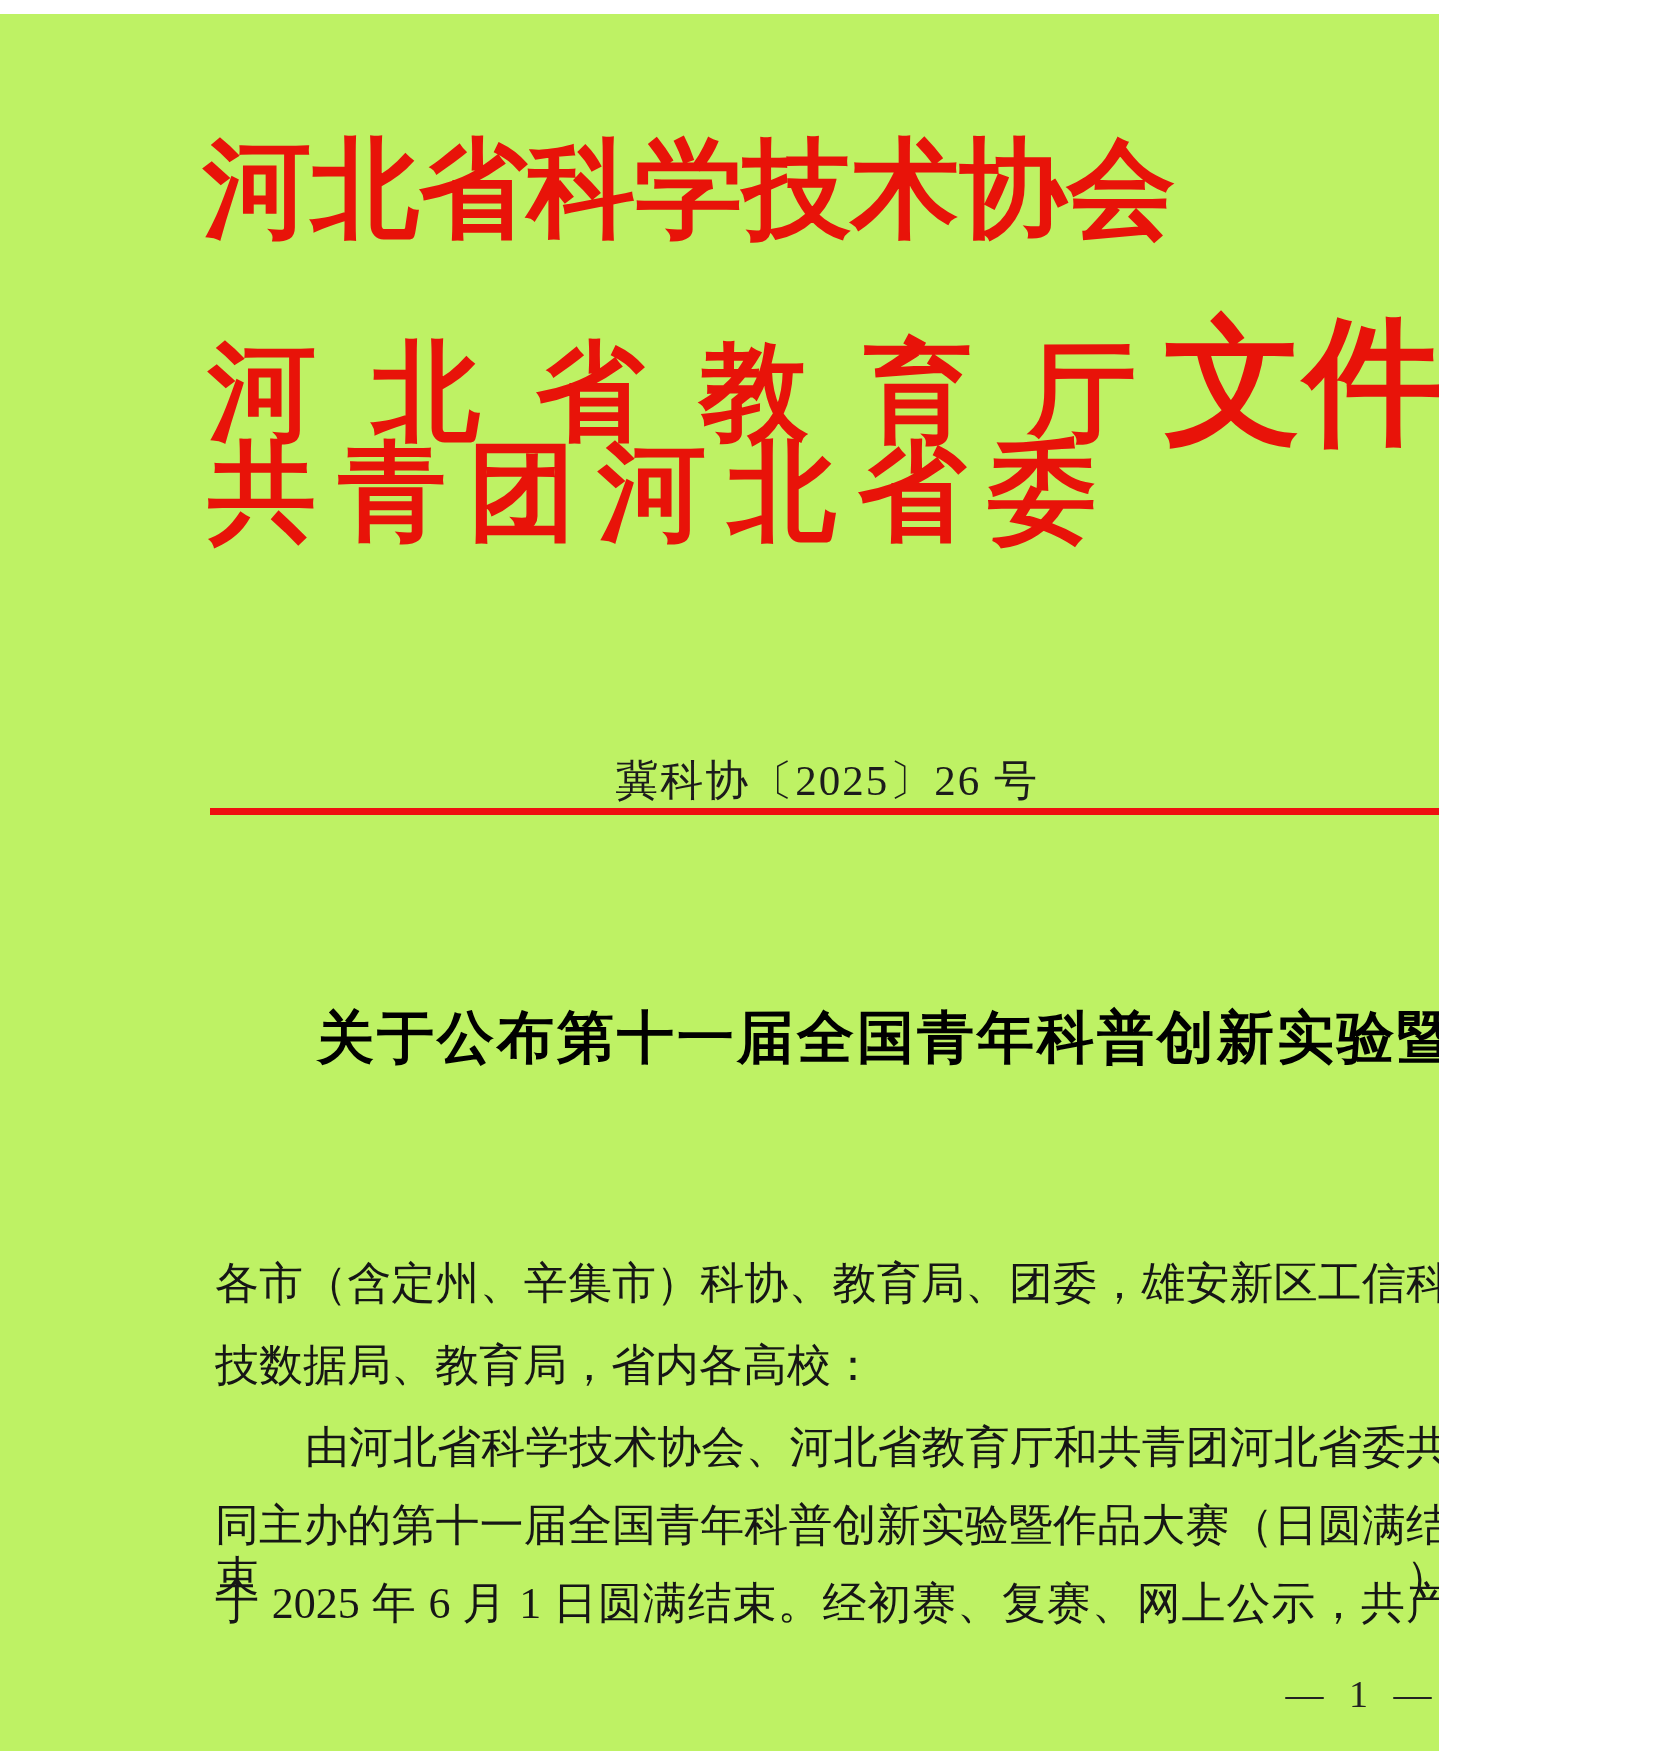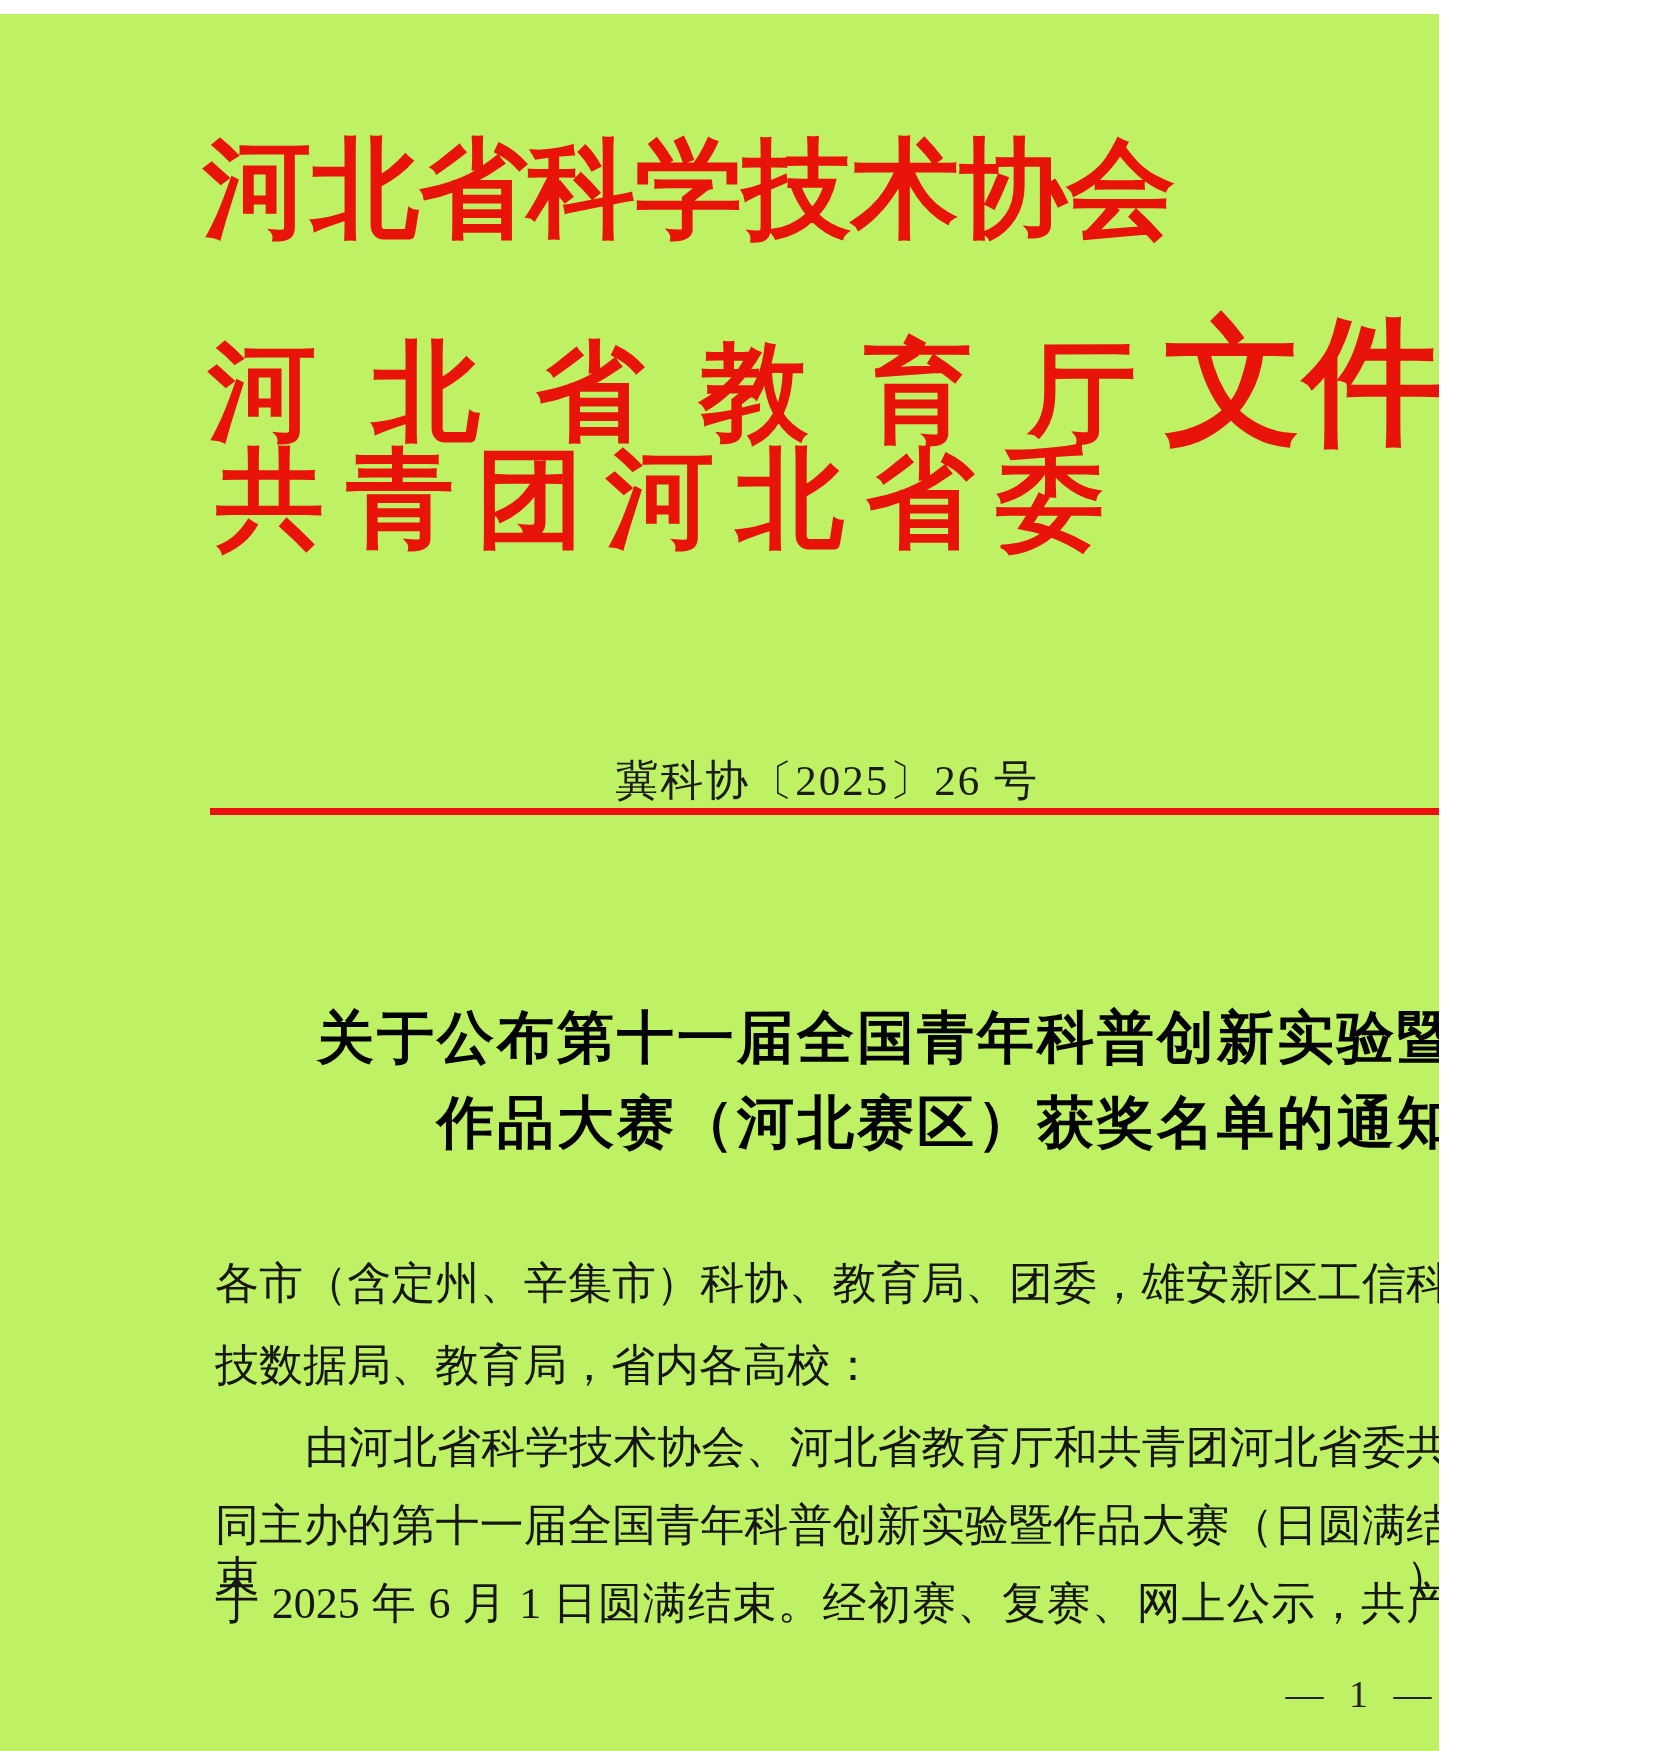--- a/index.html
+++ b/index.html
@@ -38,24 +38,25 @@
   .lh-line2 .agency {
     font-size: 108px;
     letter-spacing: 56px;
   }
   .lh-line2 .docword {
     font-size: 138px;
     letter-spacing: 2px;
     margin-left: -28px;
   }
   .lh-line3 {
-    left: 216px;
+    left: 208px;
     top: 432px;
     font-size: 108px;
     letter-spacing: 22px;
+    font-family: Liberation Mono, monospace;
   }
 
   
   .doc-number {
     position: absolute;
     left: 0;
     top: 738px;
     width: 1654px;
     text-align: center;
     font-size: 43px;
@@ -136,21 +137,20 @@
     </div>
     <div class="lh-line lh-line3">共青团河北省委</div>
   </div>
 
   <div class="doc-number">冀科协〔2025〕26 号</div>
 
   <div class="red-rule"></div>
 
   <div class="doc-title">
     <div class="title-line">关于公布第十一届全国青年科普创新实验暨</div>
-    <div class="title-line">作品大赛（河北赛区）获奖名单的通知</div>
   </div>
 
   <div class="doc-body">
     <div class="body-line bl-0 justified">各市（含定州、辛集市）科协、教育局、团委，雄安新区工信科</div>
     <div class="body-line bl-1">技数据局、教育局，省内各高校：</div>
     <div class="body-line bl-2 justified indent">由河北省科学技术协会、河北省教育厅和共青团河北省委共</div>
     <div class="body-line bl-3 justified">同主办的第十一届全国青年科普创新实验暨作品大赛（日圆满结束）</div>
     <div class="body-line bl-4 justified">于 2025 年 6 月 1 日圆满结束。经初赛、复赛、网上公示，共产</div>
   </div>
 

